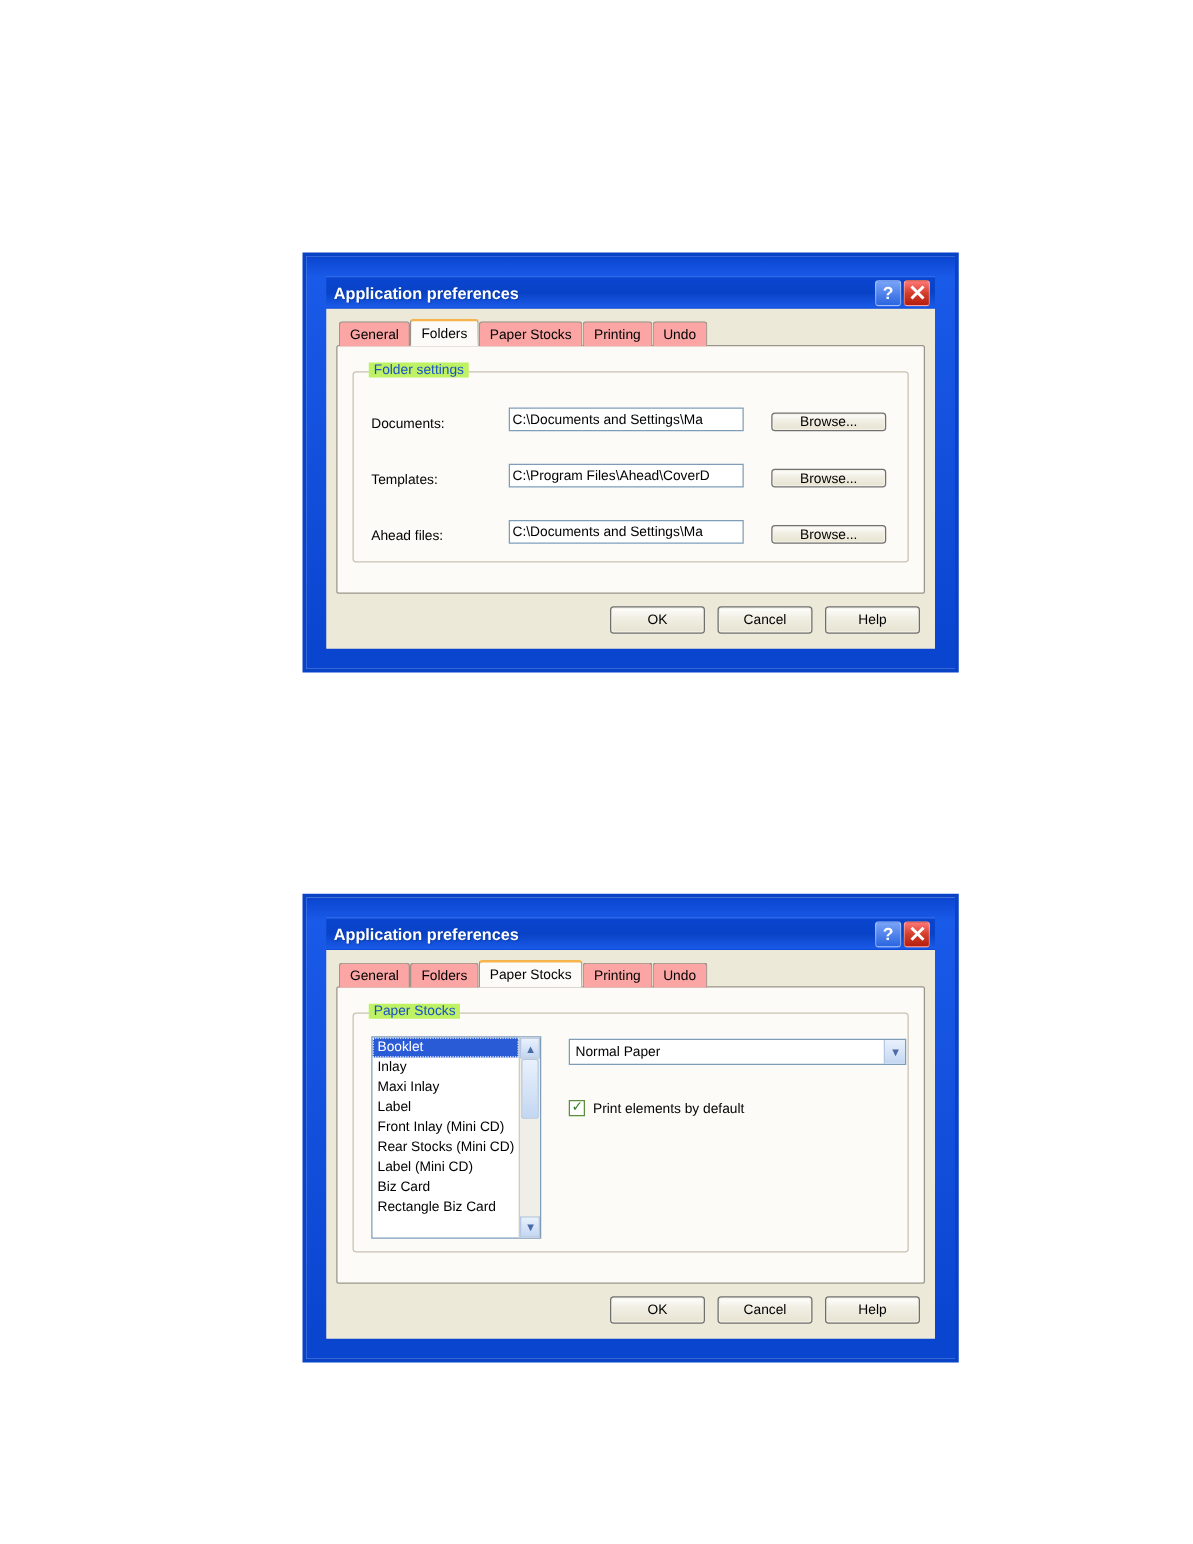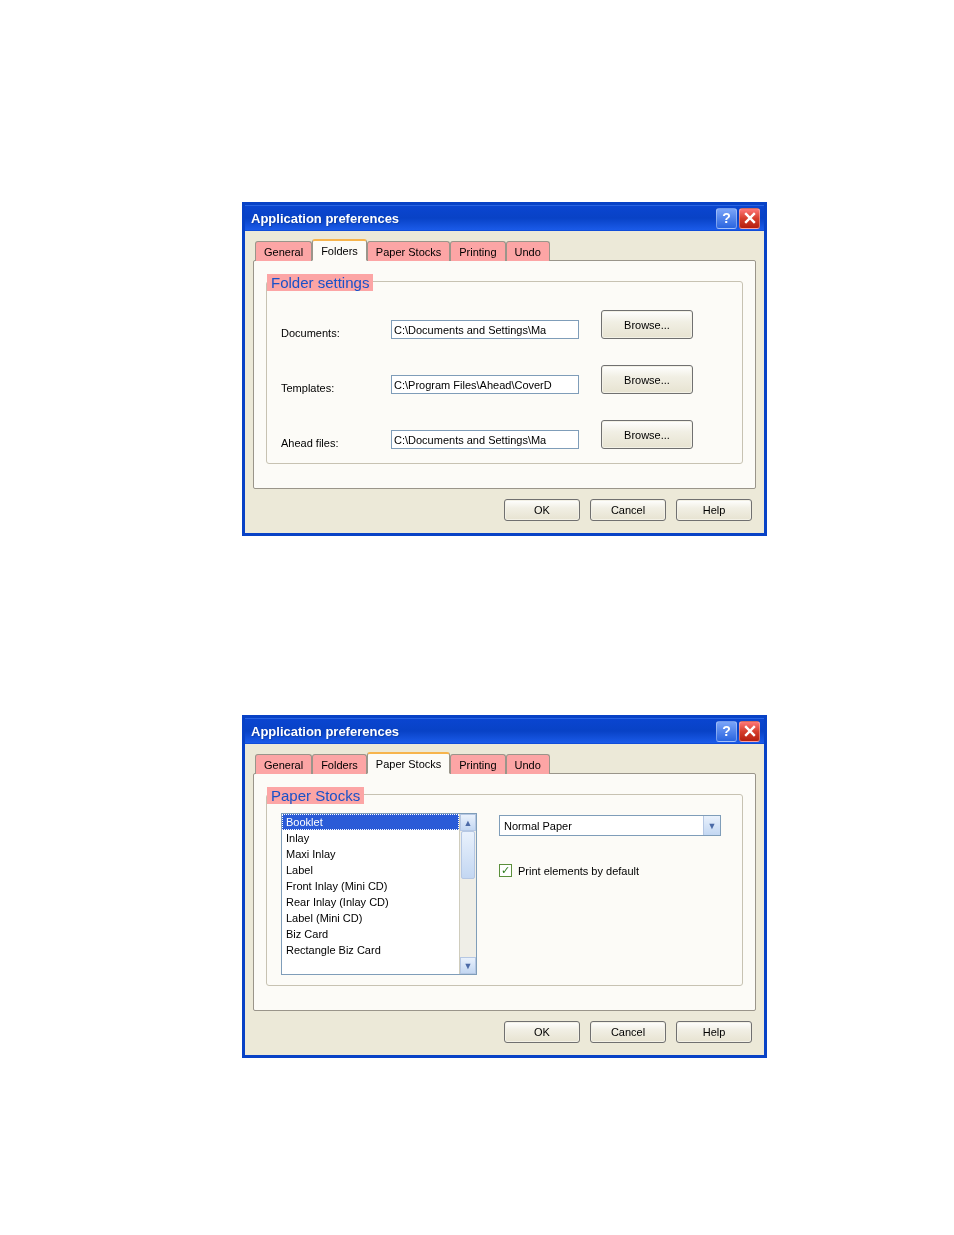--- a/index.html
+++ b/index.html
@@ -9,21 +9,21 @@
     height: 1235px;
     background: #ffffff;
     font-family: "Tahoma", "Segoe UI", sans-serif;
     font-size: 11px;
     position: relative;
   }
   .dialog {
     position: absolute;
     border: 3px solid #0842c6;
     background: linear-gradient(#0a45d0, #1a5ae8 5%, #0a45d0 95%);
-    padding: 0;
+    padding: 16px;
   }
   #dialog1 { left: 242px; top: 202px; width: 525px; }
   #dialog2 { left: 242px; top: 715px; width: 525px; }
   .titlebar {
     height: 26px;
     background: linear-gradient(#3b77ec, #0a45d0 5%, #0842c6 50%, #1a5ae8 95%, #0a45d0);
     display: flex;
     align-items: center;
     padding: 0 4px 0 6px;
     color: #ffffff;
@@ -84,25 +84,25 @@
   }
   .groupbox {
     border: 1px solid #c7c2b2;
     border-radius: 3px;
     position: relative;
     padding: 18px 14px 10px 14px;
     margin-top: 4px;
   }
   .groupbox .legend {
     position: absolute;
-    top: -8px; left: 0;
-    background: #fca5a5;
+    top: -8px; left: 12px;
+    background: #bef264;
     padding: 0 4px;
     color: #1951c8;
-    font-size: 15px;
+    font-size: 11px;
   }
   .row {
     display: flex;
     align-items: flex-end;
     margin: 10px 0 26px 0;
   }
   .row:last-child { margin-bottom: 4px; }
   .row .lbl {
     width: 110px;
     color: #000;
@@ -111,21 +111,21 @@
     width: 188px;
     height: 19px;
     border: 1px solid #7f9db9;
     padding: 1px 2px;
     font: inherit;
     background: #fff;
   }
   .row .browse {
     margin-left: 22px;
     width: 92px;
-    height: 29px;
+    height: 15px;
   }
   .btn {
     border: 1px solid #707070;
     border-radius: 3px;
     background: linear-gradient(#fff,#f1efe4 40%,#e7e3d1);
     font: inherit;
     height: 22px;
     padding: 0 10px;
     min-width: 76px;
     cursor: default;
@@ -179,21 +179,21 @@
     color:#4b6aa7; font-size:9px;
   }
   .strack { flex:1; background:#efeee7; position:relative; }
   .sthumb {
     position:absolute; left:1px; right:1px; top:0; height:48px;
     background: linear-gradient(#e9f1fc,#c3d7f2);
     border:1px solid #b5c7e3; border-radius:2px;
   }
   .rightcol { flex:1; padding-top:2px; }
   .combo {
-    width: 222px; height: 21px;
+    width: 270px; height: 21px;
     border: 1px solid #7f9db9;
     background: #fff;
     display: flex; align-items:center;
   }
   .combo .val { flex:1; padding: 0 4px; }
   .combo .dropbtn {
     width: 17px; height: 100%;
     background: linear-gradient(#e9f1fc,#c3d7f2);
     border-left:1px solid #b5c7e3;
     display:flex;align-items:center;justify-content:center;
@@ -279,21 +279,21 @@
       <div class="groupbox gb2">
         <span class="legend">Paper Stocks</span>
         <div class="cols">
           <div class="listbox">
             <div class="listitems">
               <div class="sel">Booklet</div>
               <div>Inlay</div>
               <div>Maxi Inlay</div>
               <div>Label</div>
               <div>Front Inlay (Mini CD)</div>
-              <div>Rear Inlay (Inlay CD)</div>
+              <div>Rear Stocks (Mini CD)</div>
               <div>Label (Mini CD)</div>
               <div>Biz Card</div>
               <div>Rectangle Biz Card</div>
             </div>
             <div class="vscroll">
               <div class="sbtn">▲</div>
               <div class="strack">
                 <div class="sthumb"></div>
               </div>
               <div class="sbtn">▼</div>

